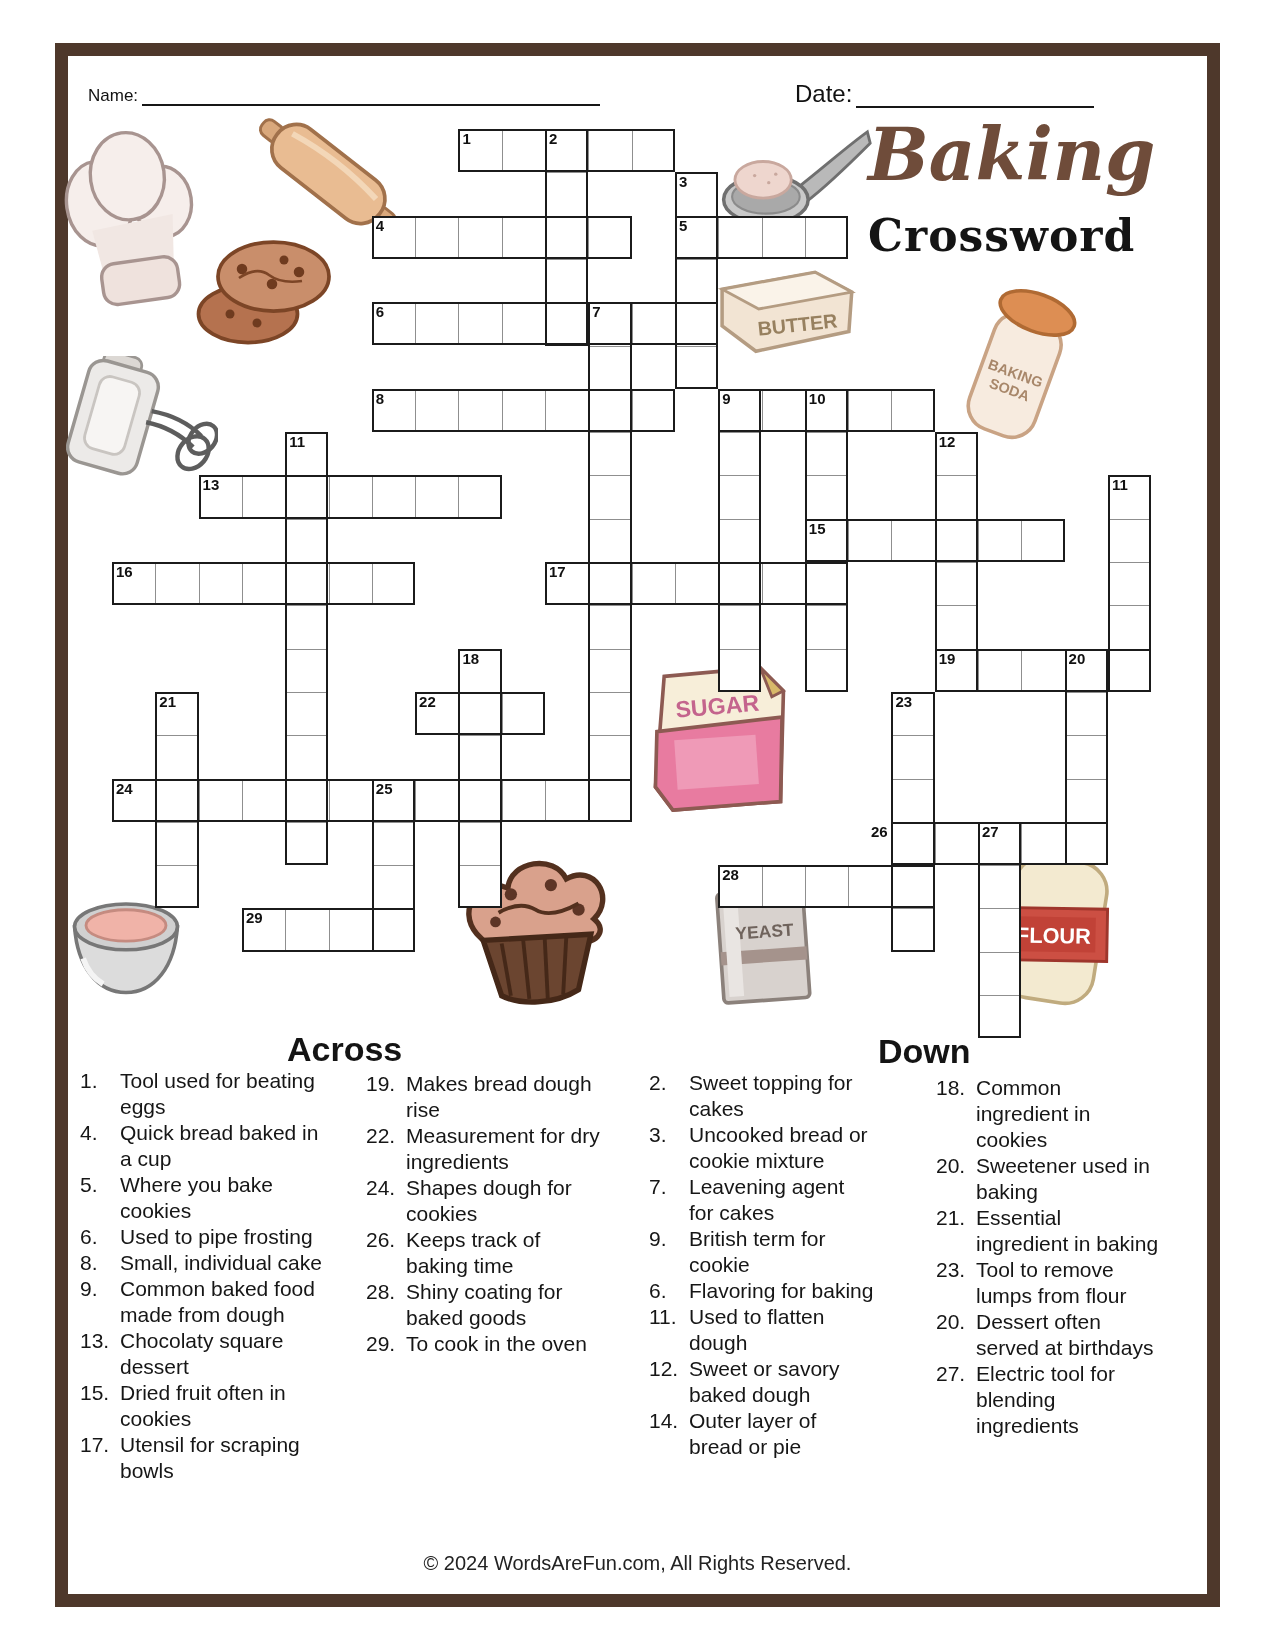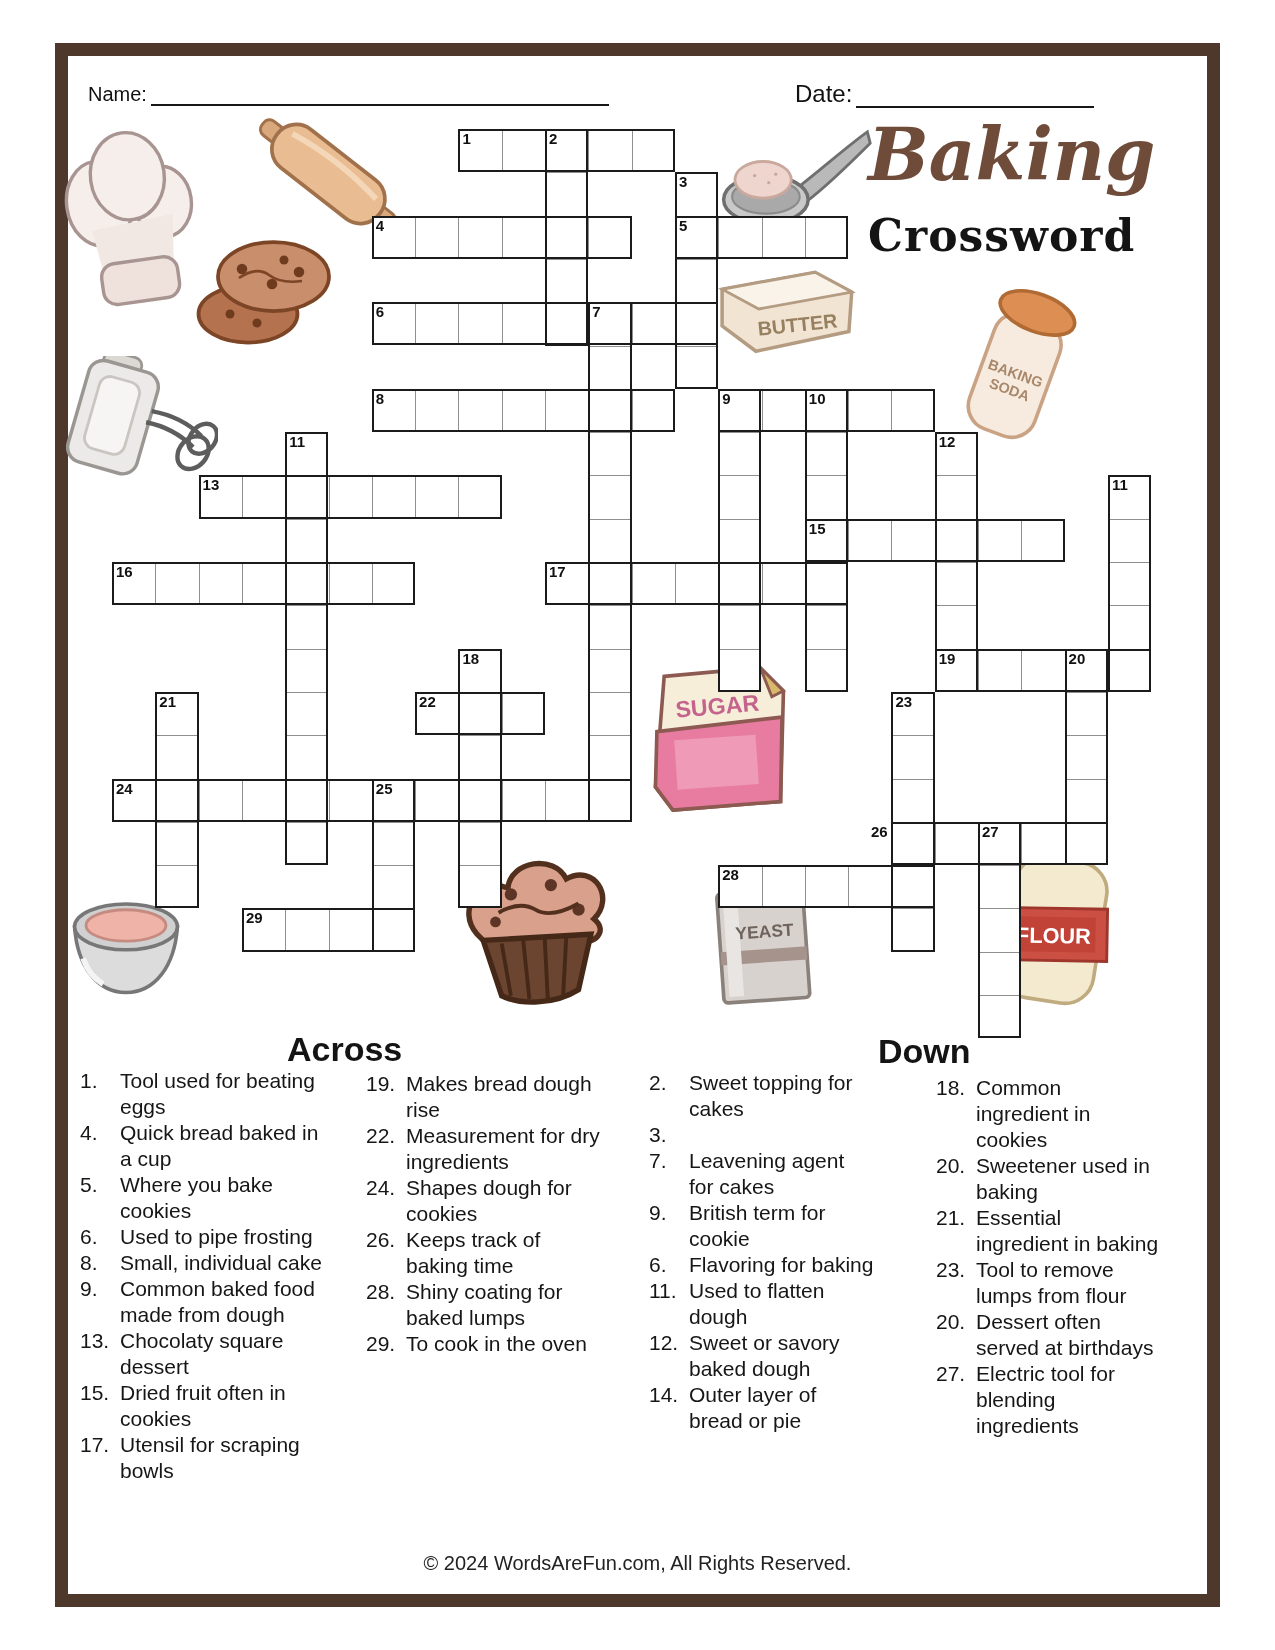--- a/index.html
+++ b/index.html
@@ -1,21 +1,21 @@
 <!DOCTYPE html>
 <html><head>
 <meta charset="utf-8">
 <style>
   html,body{margin:0;padding:0;background:#fff;}
   .page{position:relative;width:1275px;height:1650px;background:#fff;overflow:hidden;
         font-family:"Liberation Sans",sans-serif;color:#111;}
   .frame{position:absolute;left:55px;top:43px;width:1139px;height:1538px;
          border:13px solid #4e382b;}
   
-  .nameblock{position:absolute;left:88px;top:80px;display:flex;align-items:flex-end;font-size:20px;}
+  .nameblock{position:absolute;left:88px;top:80px;display:flex;align-items:flex-end;font-size:17px;}
   .dateblock{position:absolute;left:795px;top:80px;display:flex;align-items:flex-end;font-size:24px;}
   .uline{display:inline-block;border-bottom:2px solid #161616;height:24px;margin-left:4px;}
   .uline.name{width:458px;} .uline.date{width:238px;}
   
   .title-baking{position:absolute;left:868px;top:112px;width:260px;text-align:center;
     font-family:"DejaVu Serif",serif;font-style:italic;font-weight:bold;font-size:72px;color:#6f4c3a;}
   .title-crossword{position:absolute;left:868px;top:210px;width:260px;text-align:center;
     font-family:"DejaVu Serif",serif;font-weight:bold;font-size:44px;color:#141414;letter-spacing:1px;}
   
   #grid{position:absolute;left:0;top:0;width:1275px;height:1650px;}
@@ -484,35 +484,37 @@
 cookies</div>
       </div>
       <div class="clue">
         <div class="cnum">26.</div>
         <div class="ctext">Keeps track of
 baking time</div>
       </div>
       <div class="clue">
         <div class="cnum">28.</div>
         <div class="ctext">Shiny coating for
-baked lumps</div>
+baked goods</div>
       </div>
       <div class="clue">
         <div class="cnum">29.</div>
         <div class="ctext">To cook in the oven</div>
       </div>
     </div>
   <div class="clue-col" id="col-d1" style="left:649px;top:1070px;width:245px;">
       <div class="clue">
         <div class="cnum">2.</div>
         <div class="ctext">Sweet topping for
 cakes</div>
       </div>
       <div class="clue">
         <div class="cnum">3.</div>
+        <div class="ctext">Uncooked bread or
+cookie mixture</div>
       </div>
       <div class="clue">
         <div class="cnum">7.</div>
         <div class="ctext">Leavening agent
 for cakes</div>
       </div>
       <div class="clue">
         <div class="cnum">9.</div>
         <div class="ctext">British term for
 cookie</div>

